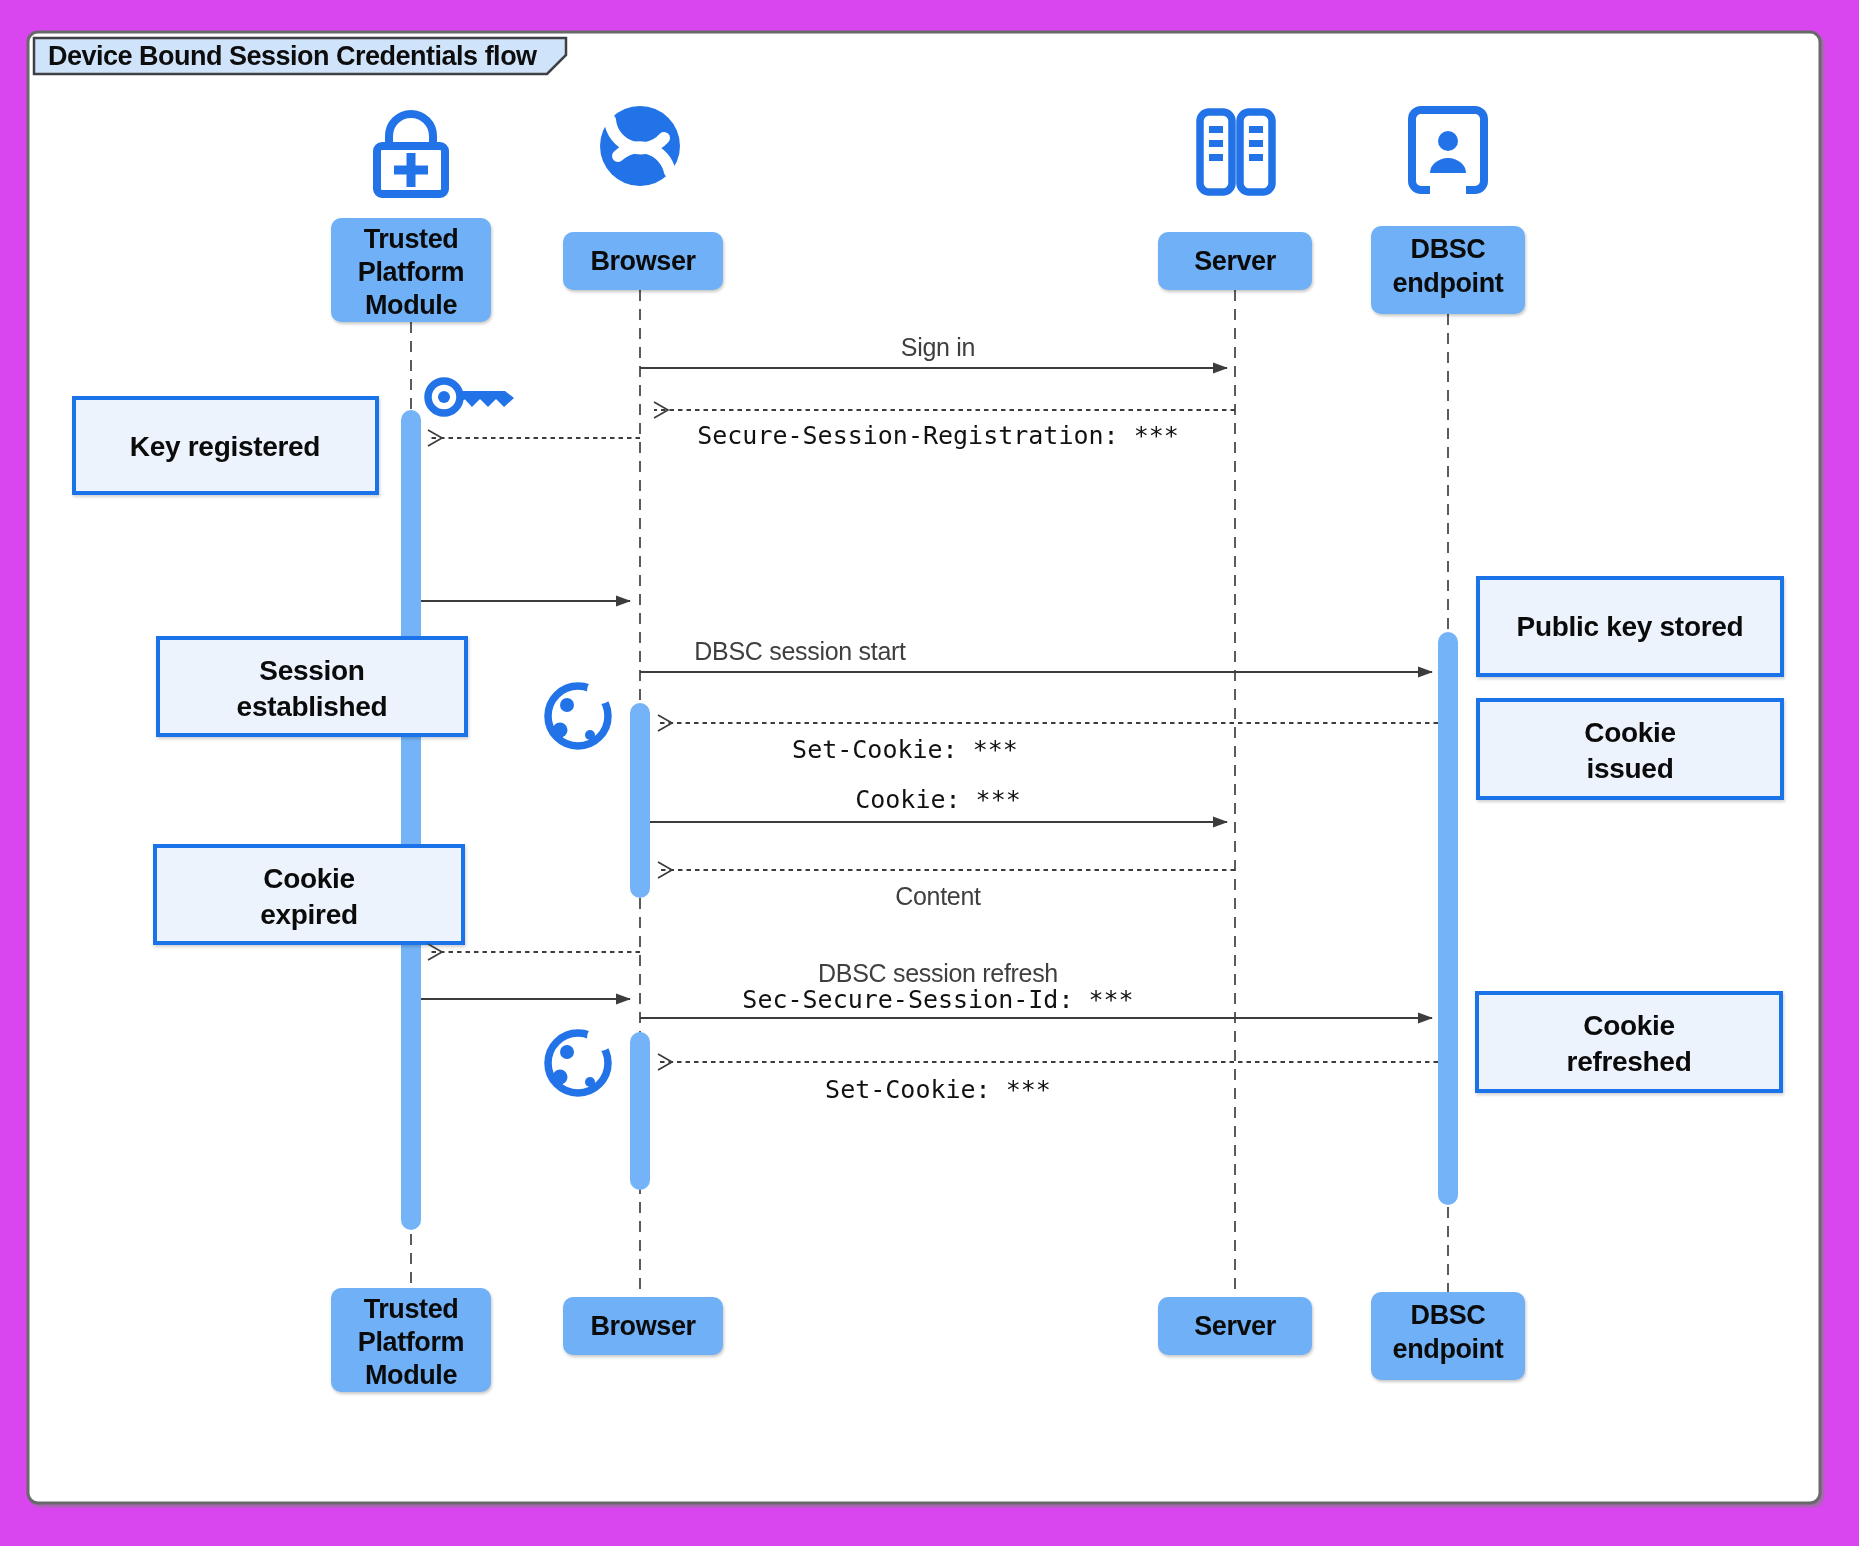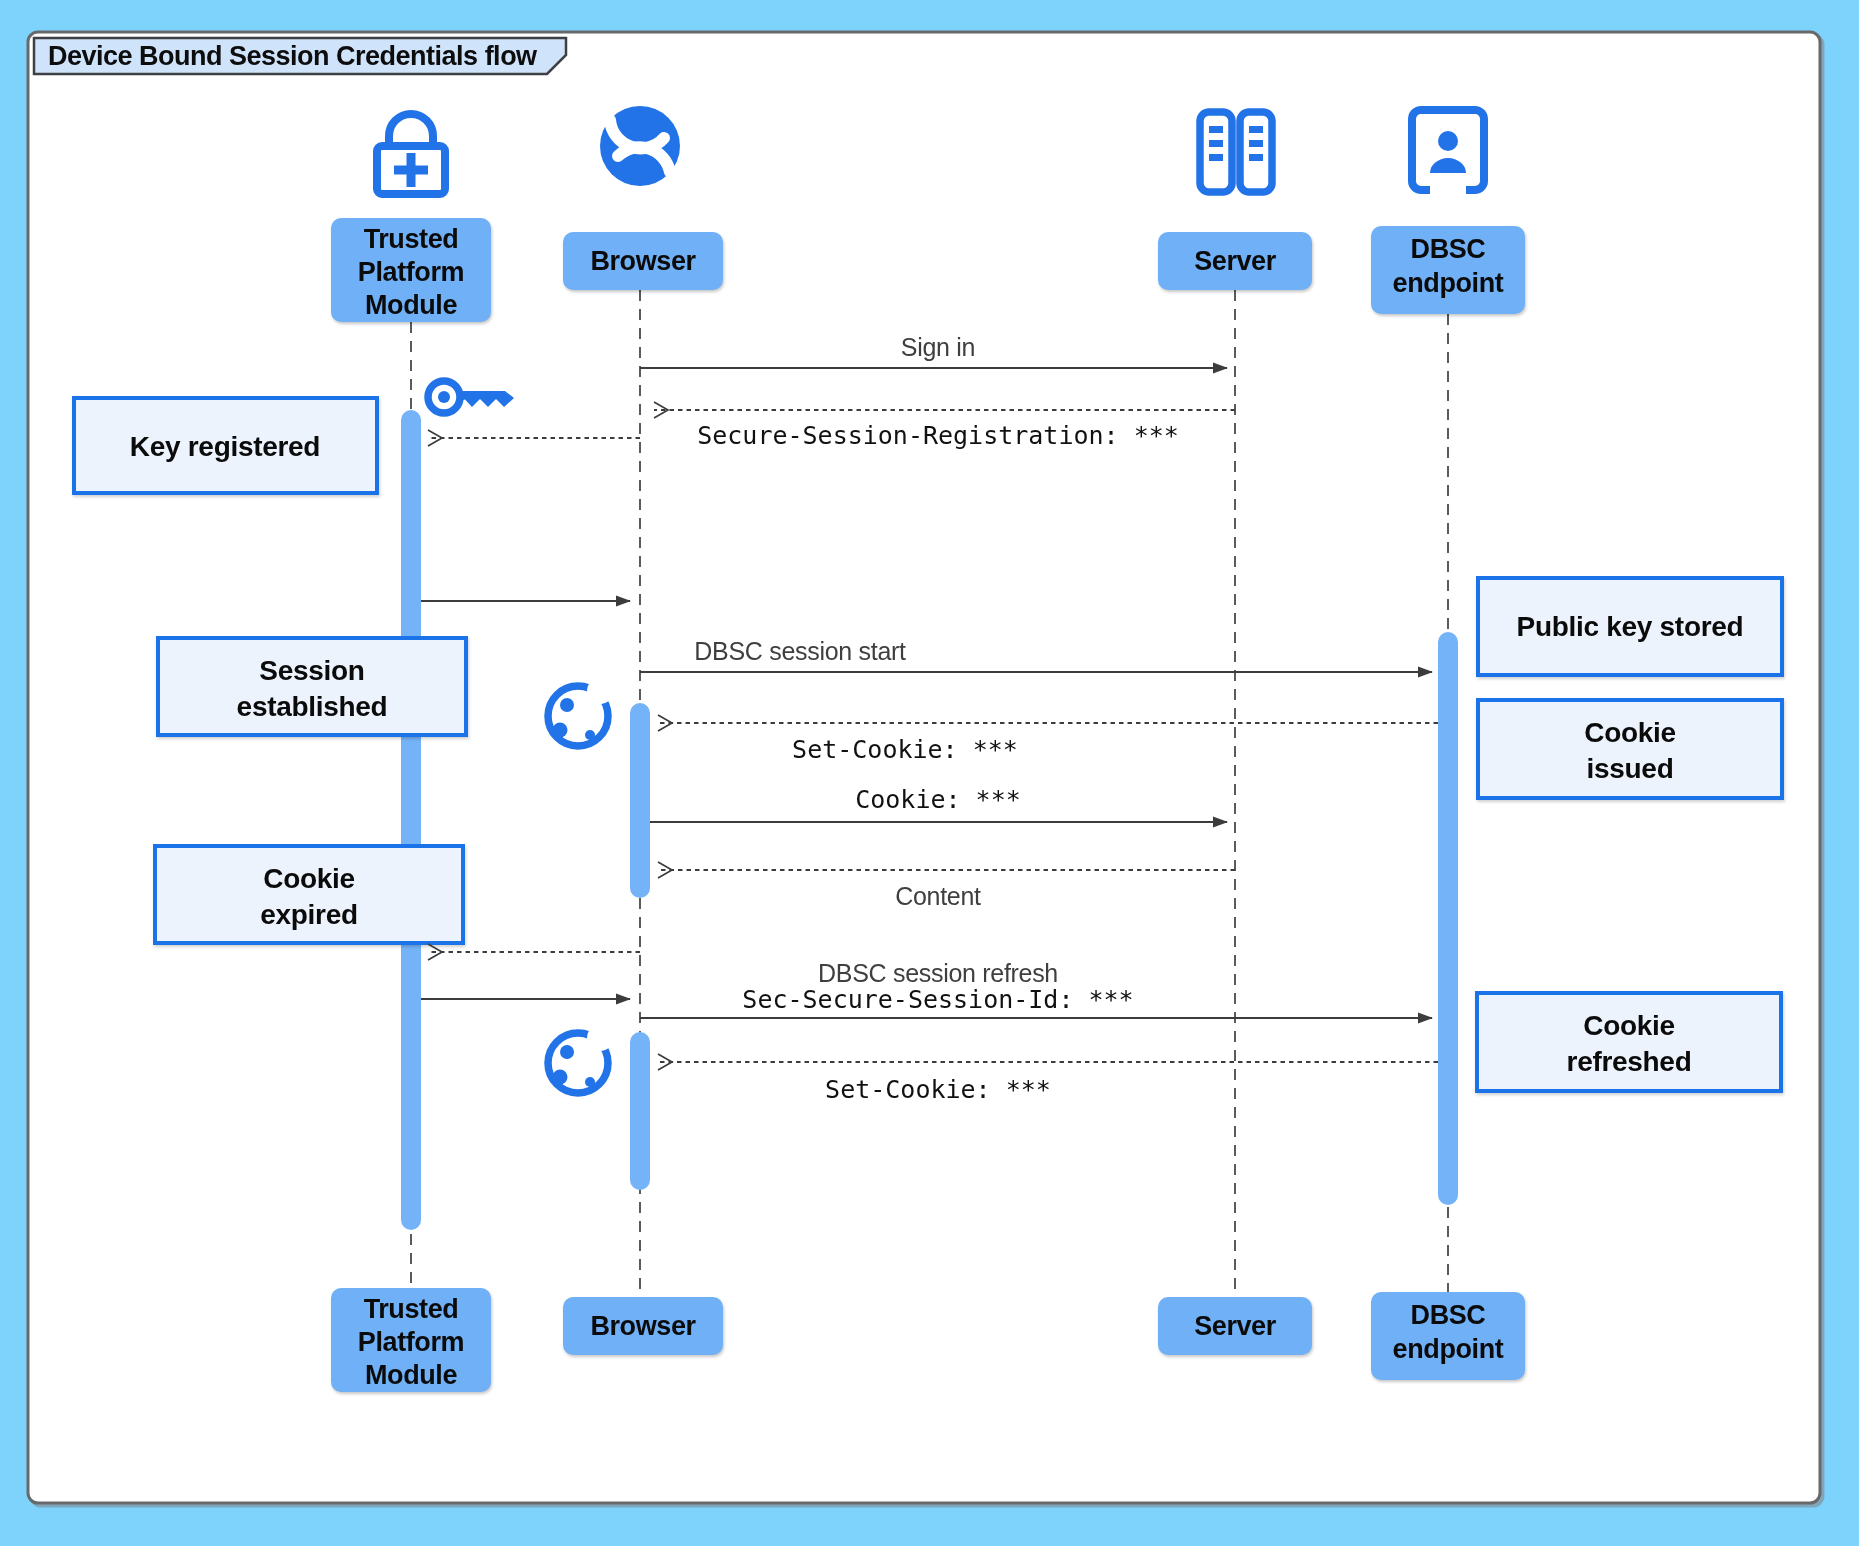--- a/index.html
+++ b/index.html
@@ -1,16 +1,16 @@
 <!DOCTYPE html>
 <html><head>
 <meta charset="utf-8">
 <style>
   html,body{margin:0;padding:0;background:#ffffff;}
-  .stage{position:relative;width:1859px;height:1546px;background:#7dd3fc;font-family:"Liberation Sans",sans-serif;}
+  .stage{position:relative;width:1859px;height:1546px;background:#d946ef;font-family:"Liberation Sans",sans-serif;}
   svg{display:block;}
   .frame{fill:#ffffff;stroke:#68696b;stroke-width:3;filter:drop-shadow(3px 3px 0px rgba(130,130,130,0.55));}
   .tab{fill:#cfe3fa;stroke:#3f4043;stroke-width:2.5;}
   .title-text{font-size:27px;font-weight:bold;fill:#0d0d0d;letter-spacing:-0.5px;}
   .lifeline{stroke:#4a4a4a;stroke-width:1.8;stroke-dasharray:11 8;fill:none;}
   .actor-box{fill:#6fb0f7;rx:10;filter:drop-shadow(1px 2px 1.5px rgba(0,0,0,0.22));}
   .actor-text{font-size:27px;font-weight:bold;fill:#0b0b0b;text-anchor:middle;letter-spacing:-0.4px;}
   .activation{fill:#74b3f8;}
   .note{fill:#edf3fc;stroke:#1a73e8;stroke-width:4;filter:drop-shadow(1px 2px 1.5px rgba(0,0,0,0.18));}
   .note-text{font-size:28px;font-weight:bold;fill:#0b0b0b;text-anchor:middle;letter-spacing:-0.3px;}

